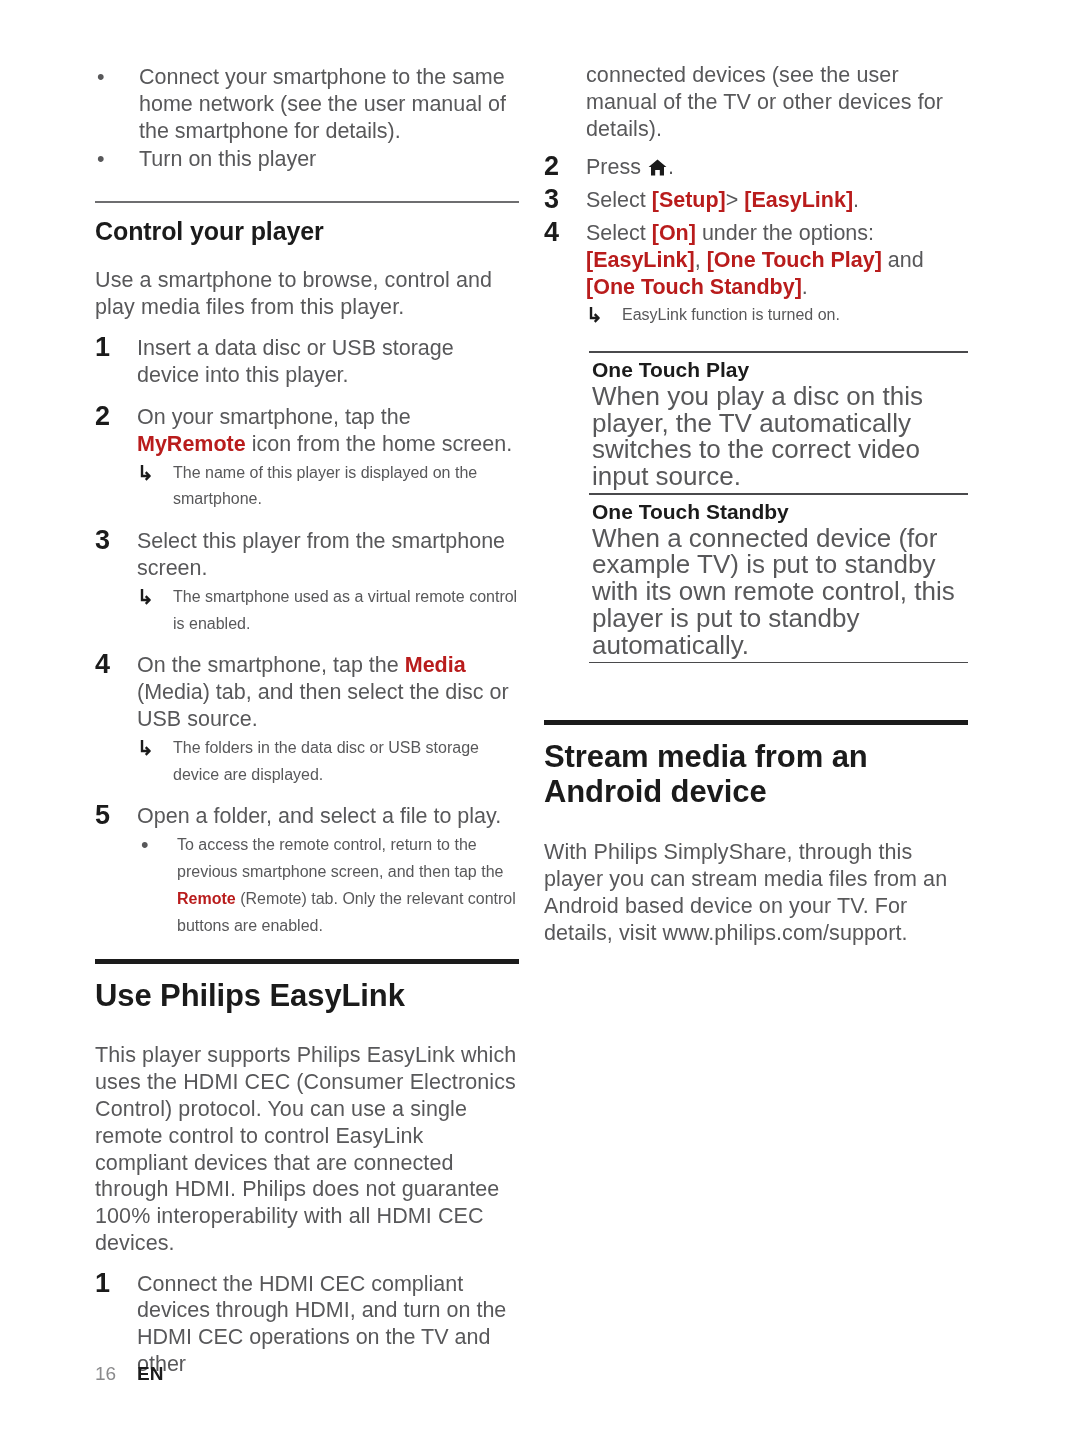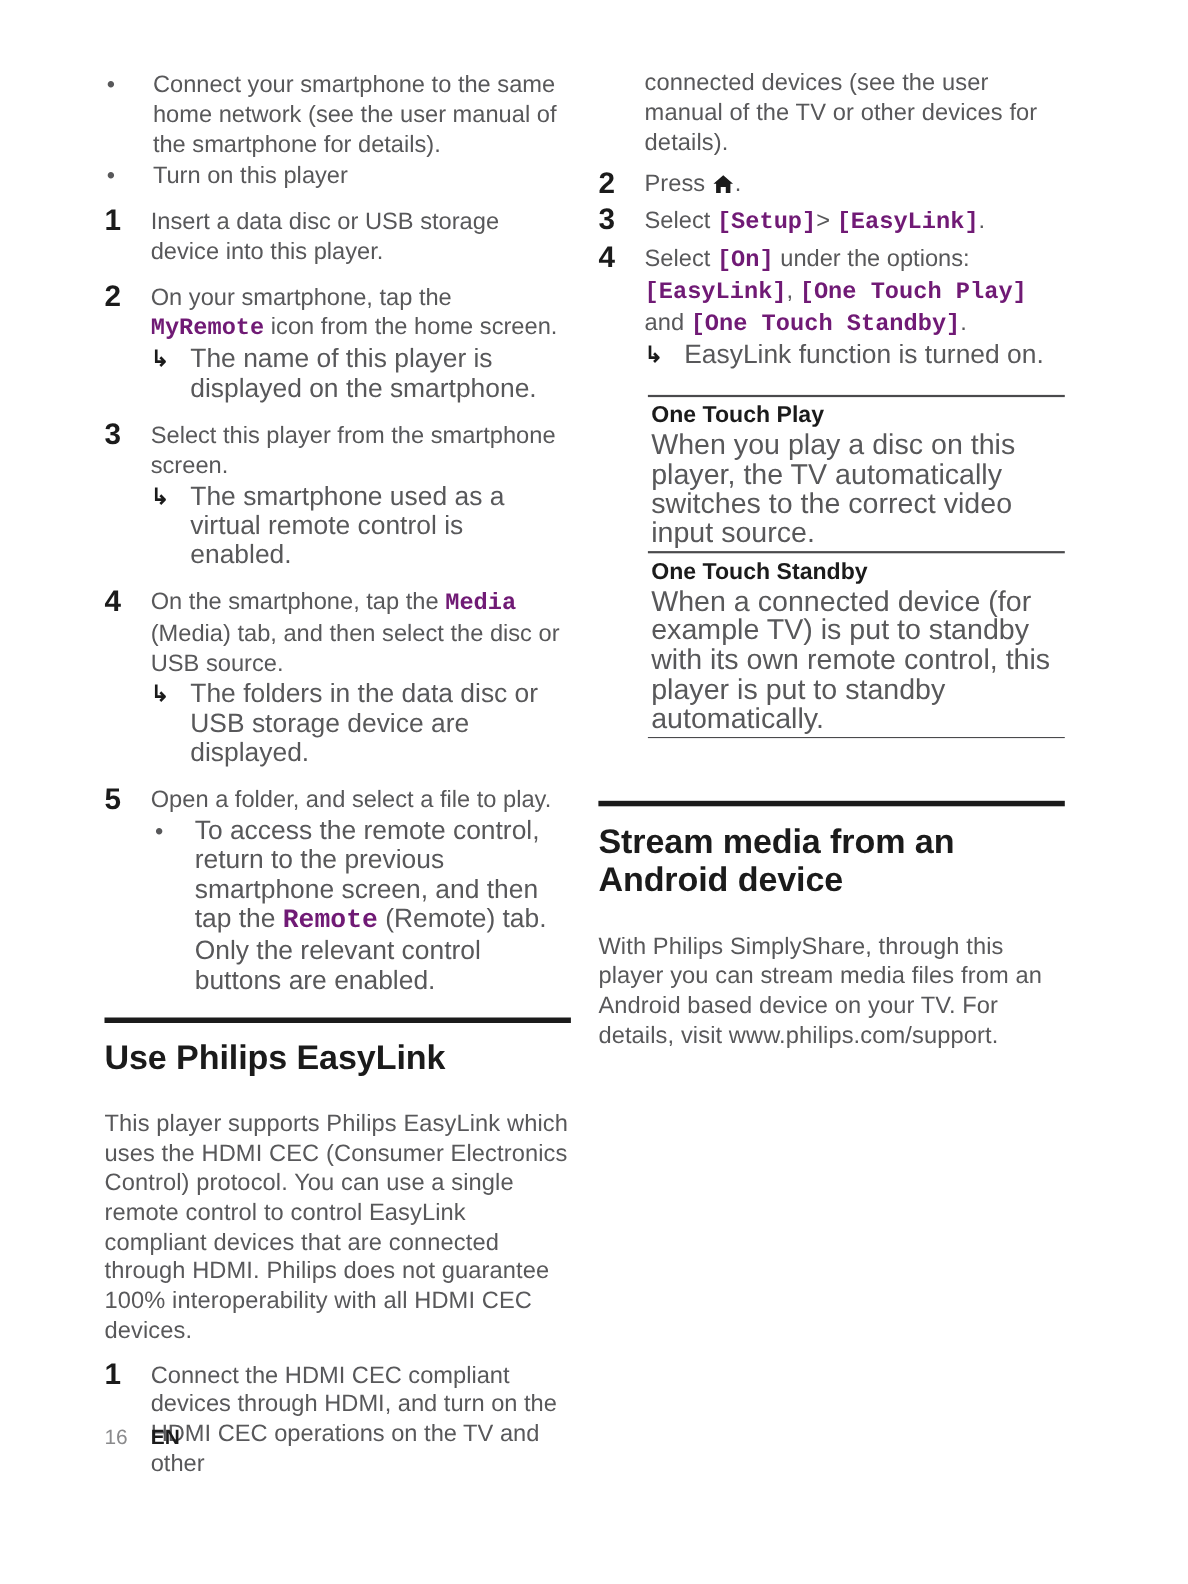--- a/index.html
+++ b/index.html
@@ -126,33 +126,33 @@
   }
   .arrow-mark {
     flex: 0 0 36px;
     font-size: 20px;
     line-height: 26.8px;
     color: #1b1b1b;
     font-weight: bold;
   }
   .arrow-body {
     flex: 1 1 auto;
-    font-size: 24px;
+    font-size: 16px;
     line-height: 26.8px;
     color: #58585a;
   }
   .sub-bullet-mark {
     flex: 0 0 36px;
     font-size: 21.5px;
     line-height: 26.8px;
     color: #58585a;
     padding-left: 4px;
   }
 
-  b, .bold { font-weight: bold; color: #701a75; font-family: Liberation Mono, monospace; }
+  b, .bold { font-weight: bold; color: #b91c1c; }
 
   
   .note-box { margin-top: 22px; margin-left: 45px; }
   .note-title {
     font-size: 21px;
     line-height: 27px;
     font-weight: bold;
     color: #1b1b1b;
     margin: 3px 0 0 0;
     padding-left: 3px;
@@ -171,21 +171,21 @@
     width: 19px;
     height: 17px;
     vertical-align: -2px;
     margin: 0 1px;
   }
 
   
   .footer {
     position: absolute;
     left: 95px;
-    top: 1297px;
+    top: 1363px;
     display: flex;
     align-items: center;
   }
   .footer-page {
     font-size: 19px;
     color: #8a8a8c;
     width: 42px;
   }
   .footer-lang {
     font-size: 19px;
@@ -204,20 +204,25 @@
       <div class="bullet-row">
         <div class="bullet-mark">•</div>
         <div class="bullet-body">Connect your smartphone to the same home network (see the user manual of the smartphone for details).</div>
       </div>
       <div class="bullet-row">
         <div class="bullet-mark">•</div>
         <div class="bullet-body">Turn on this player</div>
       </div>
     </div>
 
+    <div style="margin-top:28px">
+      <div class="rule-thin"></div>
+      <h2 class="sub-heading" style="margin-top:13px">Control your player</h2>
+      <p class="body-text tight" style="margin-top:21px">Use a smartphone to browse, control and play media files from this player.</p>
+    </div>
 
     <div style="margin-top:5px">
 
       <div class="step">
         <div class="step-num">1</div>
         <div class="step-body">Insert a data disc or USB storage device into this player.</div>
       </div>
 
       <div class="step">
         <div class="step-num">2</div>

